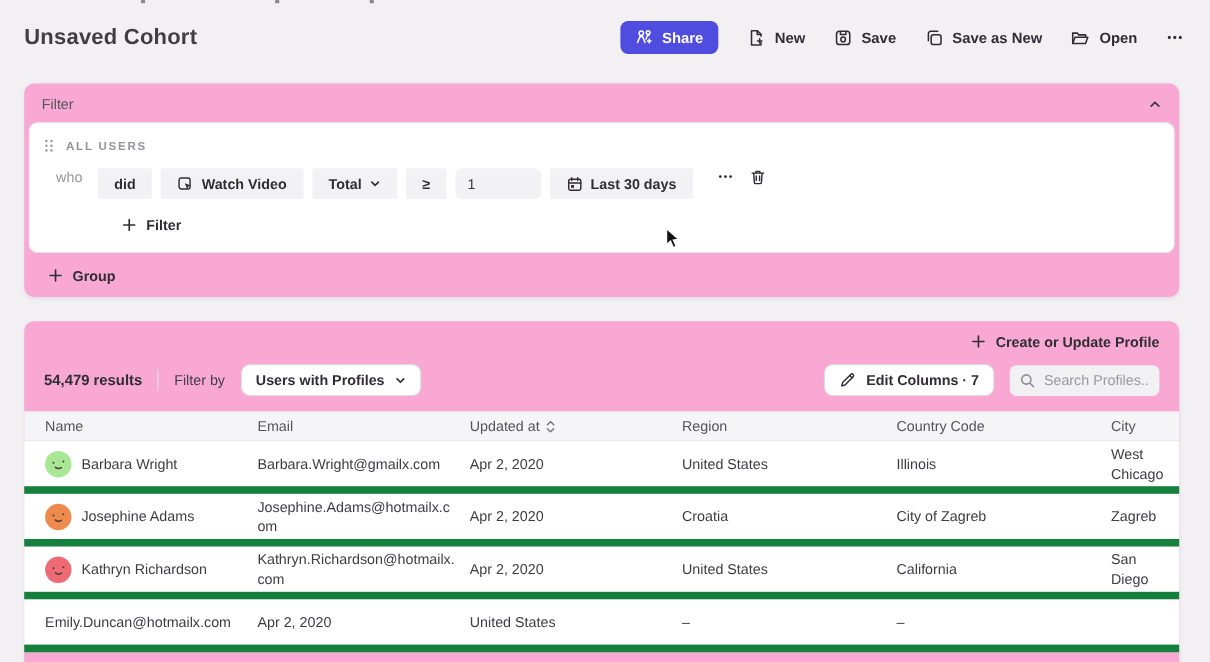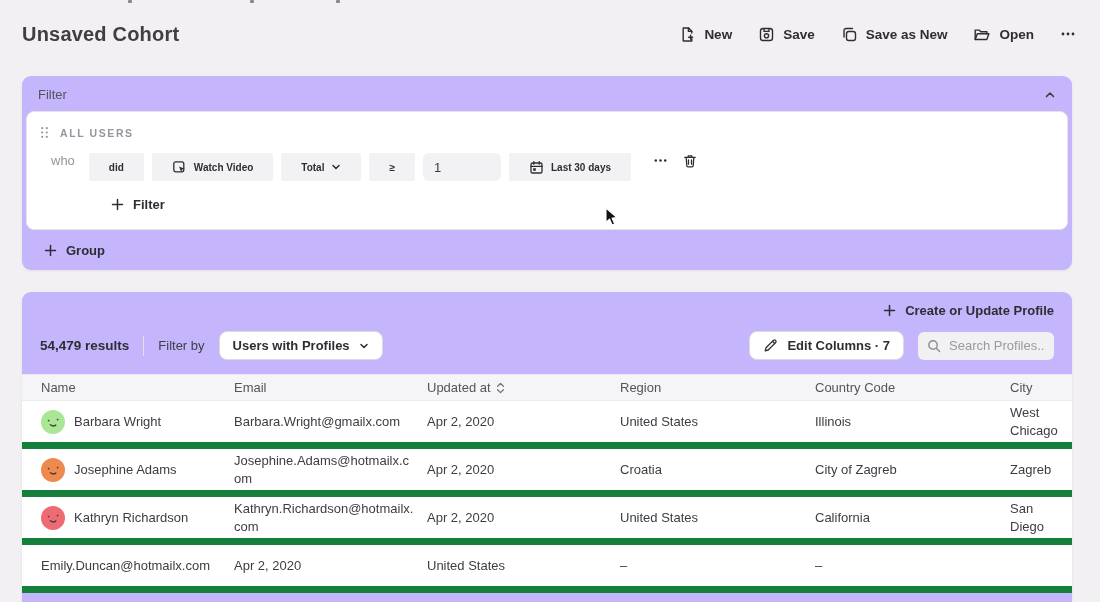--- a/index.html
+++ b/index.html
@@ -17,35 +17,35 @@
   .actions { display:flex; align-items:center; gap:26px; }
   .btn-primary { display:flex; align-items:center; gap:8px; background:#4f4ce0; color:#fff;
                  border:none; border-radius:7px; padding:7px 14px; font-size:13.5px; font-weight:700;
                  font-family:inherit; cursor:pointer; }
   .btn-text { display:flex; align-items:center; gap:8px; background:none; border:none;
               font-size:13.5px; font-weight:700; color:#2f2d33; font-family:inherit; cursor:pointer; }
   .icon { display:inline-flex; flex:none; }
   .iconbtn { background:none; border:none; cursor:pointer; display:flex; align-items:center; color:#2f2d33; }
 
   
-  .panel { position:absolute; left:22px; width:1050px; background:#c4b5fd; border-radius:9px;
+  .panel { position:absolute; left:22px; width:1050px; background:#f9a8d4; border-radius:9px;
            box-shadow:0 1px 3px rgba(25,22,35,.07); }
   .filter-panel { top:76px; height:194px; }
   .results-panel { top:292px; height:320px; border-radius:9px 9px 0 0; }
 
   
   .panel-head { display:flex; align-items:center; justify-content:space-between;
                 padding:11px 16px 9px 16px; font-size:13px; color:#55535c; }
   .filter-box { margin:0 4px; border:1px solid #e5e3e7; border-radius:8px; height:119px; background:#fff; }
   .group-head { display:flex; align-items:center; gap:11px; padding:14px 0 0 13px;
                 color:#96949c; font-size:10.5px; font-weight:700; letter-spacing:1.6px; }
   .cond-row { display:flex; align-items:flex-start; gap:8px; margin:14px 0 0 24px; }
   .who { color:#96949c; font-size:13px; margin-right:6px; }
-  .pill { display:flex; align-items:center; gap:7px; height:28px; padding:0 20px;
-          background:#f2f1f4; border:none; border-radius:2px; font-size:10px; font-weight:600;
+  .pill { display:flex; align-items:center; gap:7px; height:28px; padding:0 15px;
+          background:#f2f1f4; border:none; border-radius:2px; font-size:13px; font-weight:600;
           color:#2f2d33; font-family:inherit; cursor:pointer; }
   .num-input { width:78px; height:28px; background:#f2f1f4; border:none; border-radius:6px;
                padding:0 11px; font-size:13px; color:#3c3a40; font-family:inherit; }
   .add-btn { display:flex; align-items:center; gap:9px; background:none; border:none;
              font-size:13px; font-weight:600; color:#2f2d33; font-family:inherit; cursor:pointer; }
   .add-filter { margin:16px 0 0 84px; }
   .add-group { margin:13px 0 0 22px; }
 
   
   .create-row { display:flex; justify-content:flex-end; padding:11px 18px 0 18px; }
@@ -84,20 +84,32 @@
 <div class="page">
 
   <div class="crop-frag" style="left:128px"></div>
   <div class="crop-frag" style="left:250px"></div>
   <div class="crop-frag" style="left:336px"></div>
 
   <div class="topbar">
     <div class="page-title">Unsaved Cohort</div>
     <div class="actions">
 
+      <button class="btn-primary">
+        <span class="icon">
+          <svg width="16" height="16" viewBox="0 0 16 16" fill="none" stroke="#fff" stroke-width="1.4" stroke-linecap="round" stroke-linejoin="round">
+            <circle cx="5" cy="4.2" r="2"></circle>
+              <path d="M1.6 12.6l2.1-5.2h2.6l2.1 5.2"></path>
+            <circle cx="11.2" cy="3.6" r="1.7"></circle>
+              <path d="M9.3 9.4l1.3-3.2h1.3"></path>
+            <path d="M12.2 9.6v3.4M10.5 11.3h3.4"></path>
+          </svg>
+        </span>
+        <span>Share</span>
+      </button>
 
       <button class="btn-text">
         <span class="icon">
           <svg width="17" height="17" viewBox="0 0 17 17" fill="none" stroke="#2f2d33" stroke-width="1.4" stroke-linecap="round" stroke-linejoin="round">
             <path d="M12.8 7V5.2L9.6 2H4.2v13h8.6v-2.4"></path>
               <path d="M9.4 2v3.4h3.4"></path>
             <path d="M11.6 9.2v4M9.6 11.2h4"></path>
           </svg>
         </span>
         <span>New</span>

